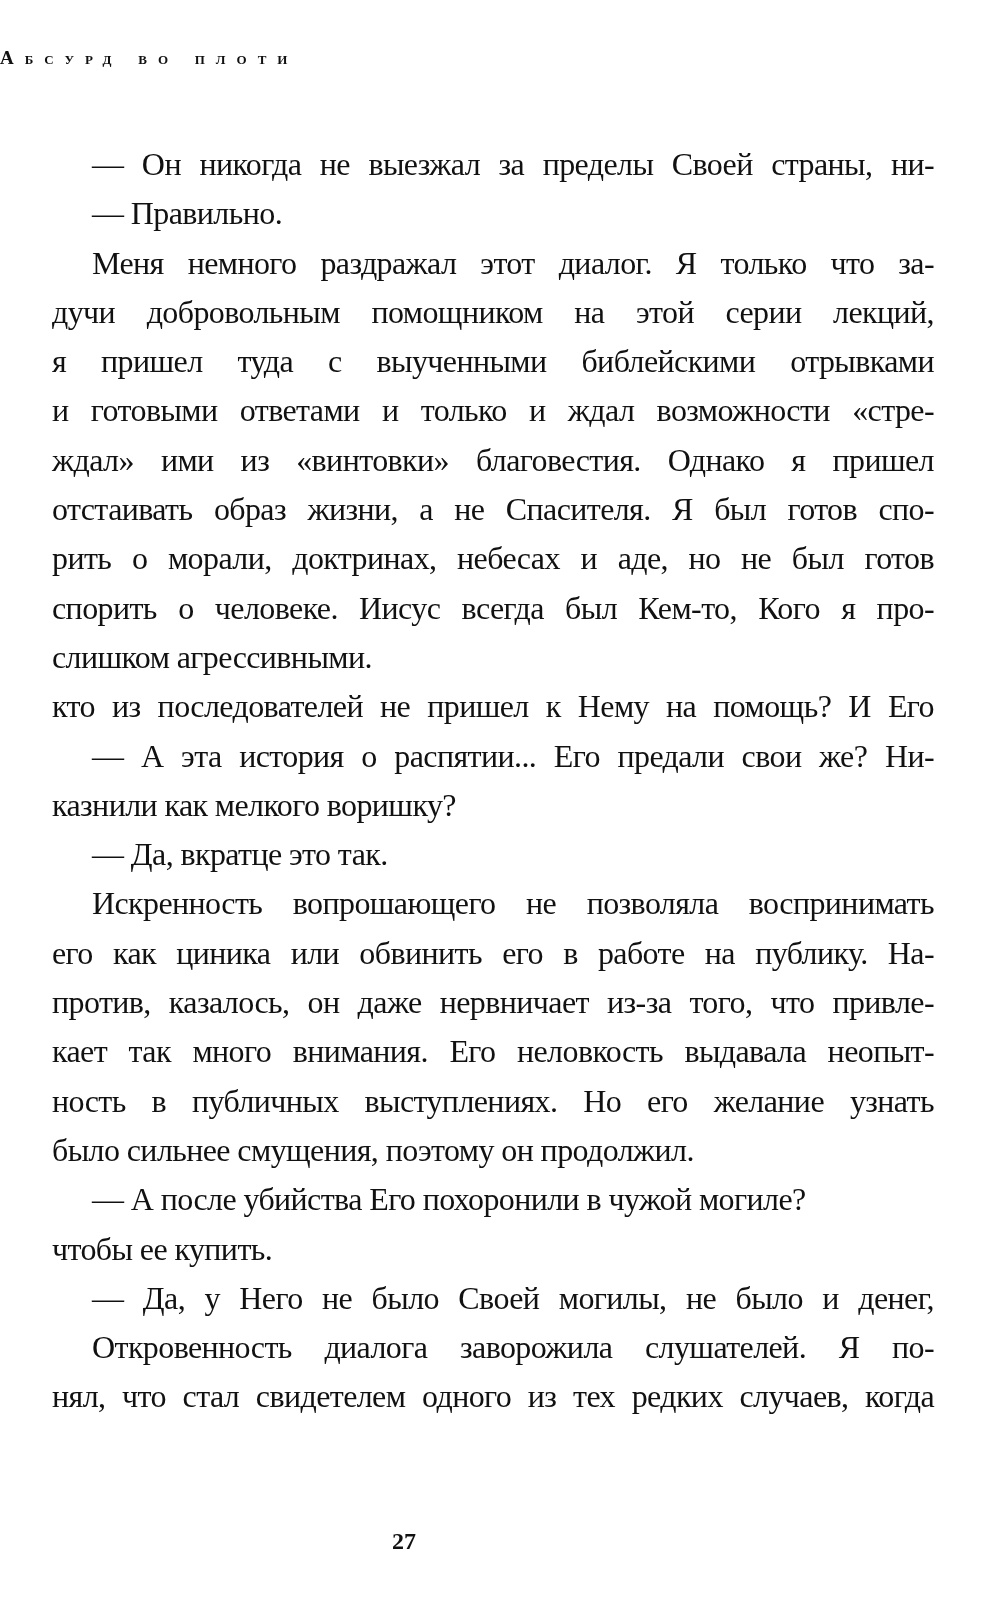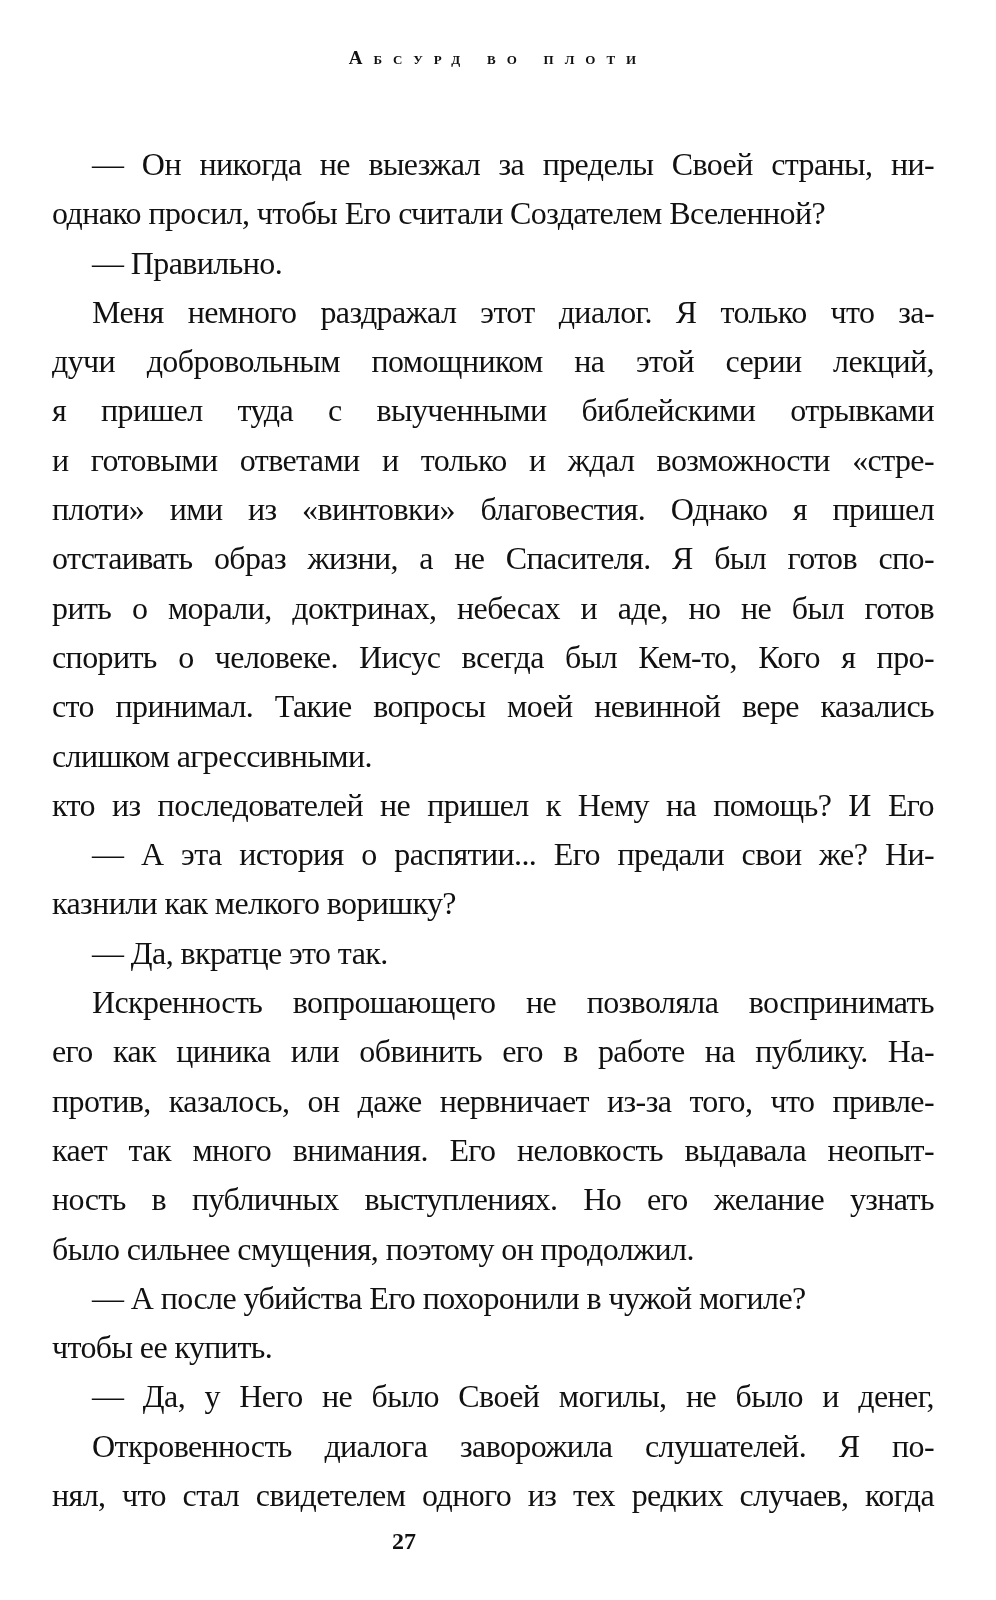--- a/index.html
+++ b/index.html
@@ -13,21 +13,20 @@
       position: relative;
       overflow: hidden;
       color: #111111;
       font-family: "Liberation Serif", "DejaVu Serif", serif;
     }
     .running-head {
       position: absolute;
       top: 47px;
       left: 0;
       width: 996px;
-      text-align: center;
       font-size: 19px;
       font-weight: bold;
       letter-spacing: 11px;
       font-variant: small-caps;
       color: #111;
     }
     .text-block {
       position: absolute;
       top: 140px;
       left: 52px;
@@ -59,31 +58,29 @@
       color: #111;
     }
   </style>
 </head>
 <body>
 
 <div class="running-head">Абсурд во плоти</div>
 
 <div class="text-block" id="text-block">
     <div class="line indent">— Он никогда не выезжал за пределы Своей страны, ни-</div>
-    <div class="line last">однако просил, чтобы Его считали Создателем Вселенной?</div>
     <div class="line indent last">— Правильно.</div>
     <div class="line indent">Меня немного раздражал этот диалог. Я только что за-</div>
     <div class="line">дучи добровольным помощником на этой серии лекций,</div>
     <div class="line">я пришел туда с выученными библейскими отрывками</div>
     <div class="line">и готовыми ответами и только и ждал возможности «стре-</div>
-    <div class="line">плоти» ими из «винтовки» благовестия. Однако я пришел</div>
+    <div class="line">ждал» ими из «винтовки» благовестия. Однако я пришел</div>
     <div class="line">отстаивать образ жизни, а не Спасителя. Я был готов спо-</div>
     <div class="line">рить о морали, доктринах, небесах и аде, но не был готов</div>
     <div class="line">спорить о человеке. Иисус всегда был Кем-то, Кого я про-</div>
-    <div class="line">сто принимал. Такие вопросы моей невинной вере казались</div>
     <div class="line last">слишком агрессивными.</div>
     <div class="line">кто из последователей не пришел к Нему на помощь? И Его</div>
     <div class="line indent">— А эта история о распятии... Его предали свои же? Ни-</div>
     <div class="line last">казнили как мелкого воришку?</div>
     <div class="line indent last">— Да, вкратце это так.</div>
     <div class="line indent">Искренность вопрошающего не позволяла воспринимать</div>
     <div class="line">его как циника или обвинить его в работе на публику. На-</div>
     <div class="line">против, казалось, он даже нервничает из-за того, что привле-</div>
     <div class="line">кает так много внимания. Его неловкость выдавала неопыт-</div>
     <div class="line">ность в публичных выступлениях. Но его желание узнать</div>

